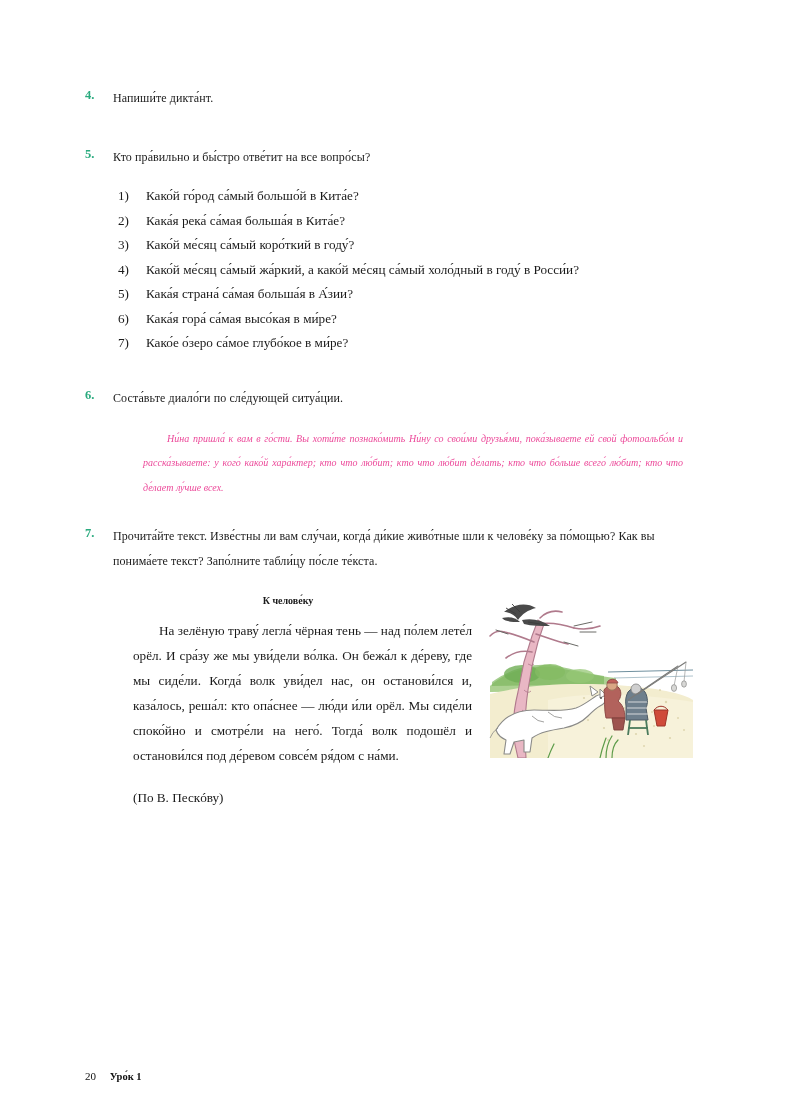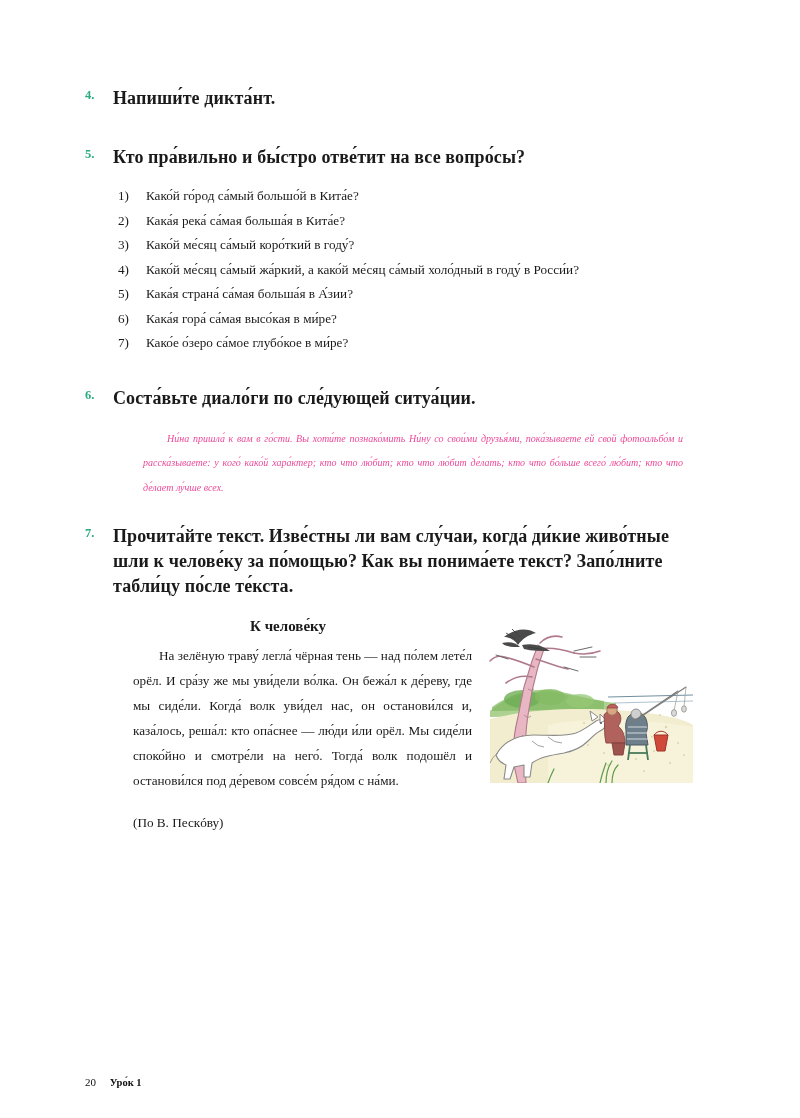--- a/index.html
+++ b/index.html
@@ -37,22 +37,22 @@
     top: 0;
     width: 22px;
     color: #2bab7f;
     font-weight: bold;
     font-size: 12.5px;
     line-height: 18px;
     font-family: "Liberation Serif", serif;
   }
   .ex-title {
     margin-left: 28px;
-    font-weight: bold;
-    font-size: 18px;
+    font-weight: normal;
+    font-size: 12px;
     line-height: 25px;
     letter-spacing: .1px;
   }
 
   
   .qlist {
     margin: 14px 0 0 0;
     padding: 0;
     list-style: none;
   }
@@ -85,21 +85,21 @@
   }
 
   
   .text-block {
     margin: 16px 0 0 48px;
     width: 560px;
     position: relative;
   }
   .text-title {
     font-weight: bold;
-    font-size: 15px;
+    font-size: 10px;
     line-height: 22px;
     text-align: center;
     width: 310px;
     margin: 0 0 6px 0;
   }
   .illus {
     float: right;
     width: 205px;
     height: 168px;
     margin: 0 0 4px 16px;
@@ -121,21 +121,21 @@
     font-size: 13.2px;
     line-height: 25px;
     margin-top: 17px;
     padding-right: 42px;
   }
 
   
   .footer {
     position: absolute;
     left: 85px;
-    bottom: 28px;
+    bottom: 34px;
     font-size: 11px;
     line-height: 14px;
     color: #111;
     text-align: center;
   }
   .footer .pg {
     display: inline-block;
     margin-right: 11px;
     font-family: "Liberation Serif", serif;
   }

